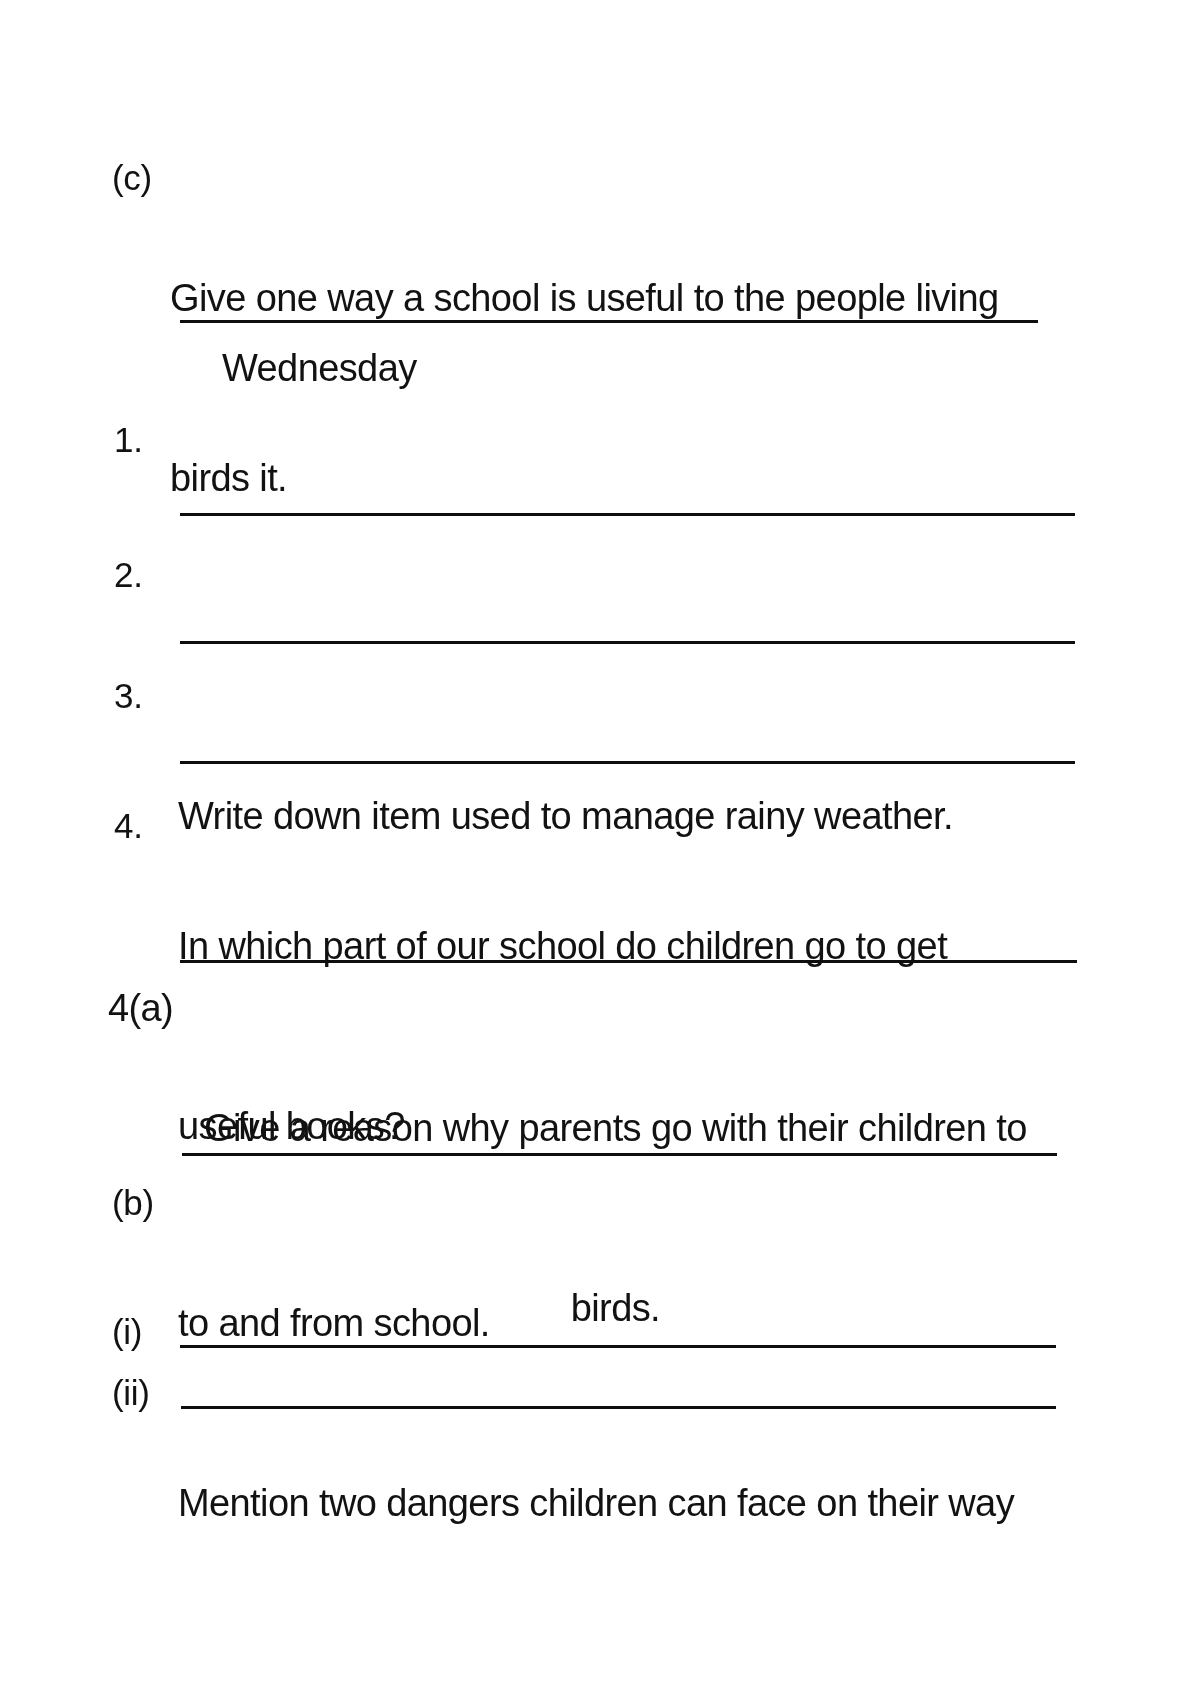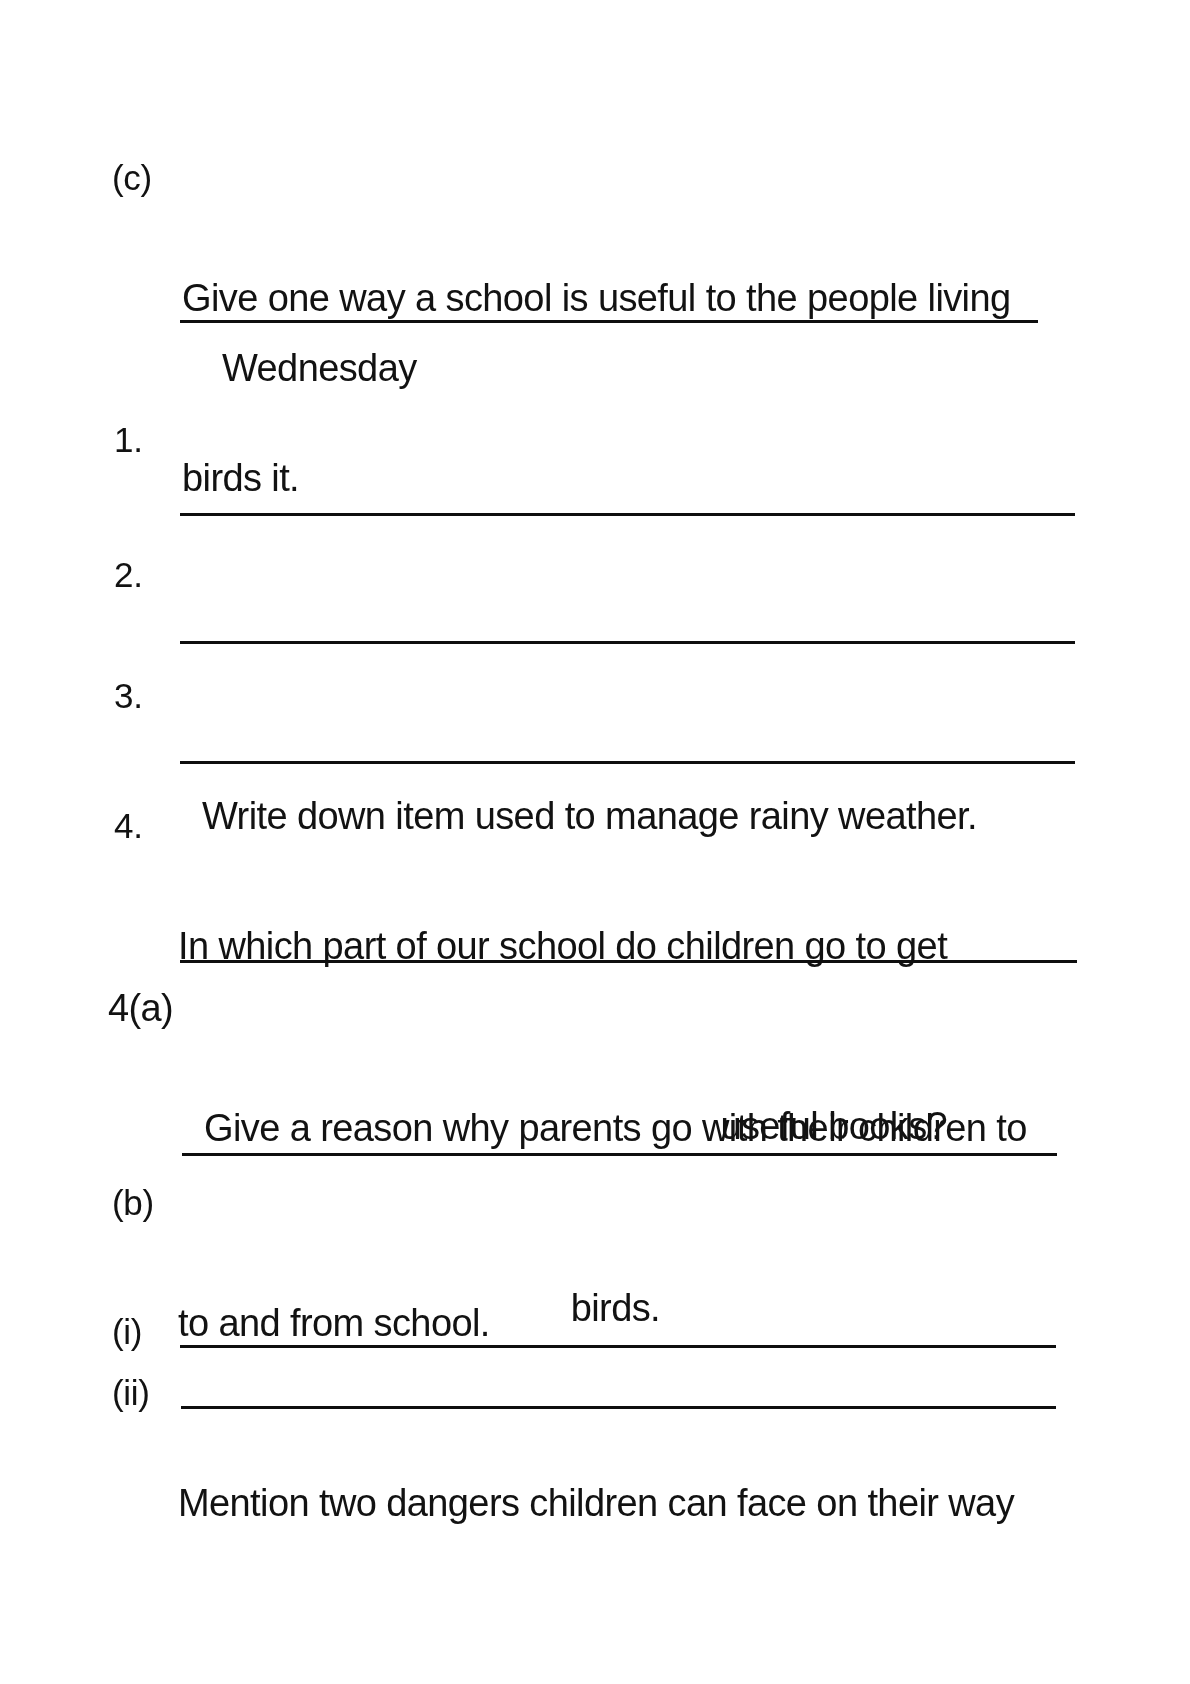--- a/index.html
+++ b/index.html
@@ -45,43 +45,43 @@
     height: 3px;
     background: #0e0e0e;
   }
 </style>
 </head>
 <body>
 
 <div class="page">
 
   <div class="qlabel" style="left:112px; top:148px;">(c)</div>
-  <div class="qtext" style="left:182px; top:148px;">
+  <div class="qtext" style="left:170px; top:148px;">
     <div class="tline">Give one way a school is useful to the people living</div>
     <div class="tline">birds it.</div>
   </div>
 
   <div class="rule" style="left:180px; top:320px; width:858px;"></div>
 
   <div class="heading" style="left:178px; top:338px;margin-left:44px;">Wednesday</div>
 
   <div class="qlabel" style="left:114px; top:410px;">1.</div>
   <div class="rule" style="left:180px; top:513px; width:895px;"></div>
 
   <div class="qlabel" style="left:114px; top:545px;">2.</div>
   <div class="rule" style="left:180px; top:641px; width:895px;"></div>
 
   <div class="qlabel" style="left:114px; top:666px;">3.</div>
-  <div class="qtext" style="left:178px; top:666px;margin-left:24px;">
+  <div class="qtext" style="left:178px; top:666px;">
     <div class="tline">Write down item used to manage rainy weather.</div>
   </div>
   <div class="rule" style="left:180px; top:761px; width:895px;"></div>
 
   <div class="qlabel" style="left:114px; top:796px;">4.</div>
-  <div class="qtext" style="left:178px; top:796px;text-align:right;">
+  <div class="qtext" style="left:178px; top:796px;">
     <div class="tline">In which part of our school do children go to get</div>
     <div class="tline">useful books?</div>
   </div>
   <div class="rule" style="left:180px; top:960px; width:897px;"></div>
 
   <div class="qtext" style="left:108px; top:978px;">4(a)</div>
   <div class="qtext" style="left:204px; top:978px;text-align:center;">
     <div class="tline">Give a reason why parents go with their children to</div>
     <div class="tline">birds.</div>
   </div>

